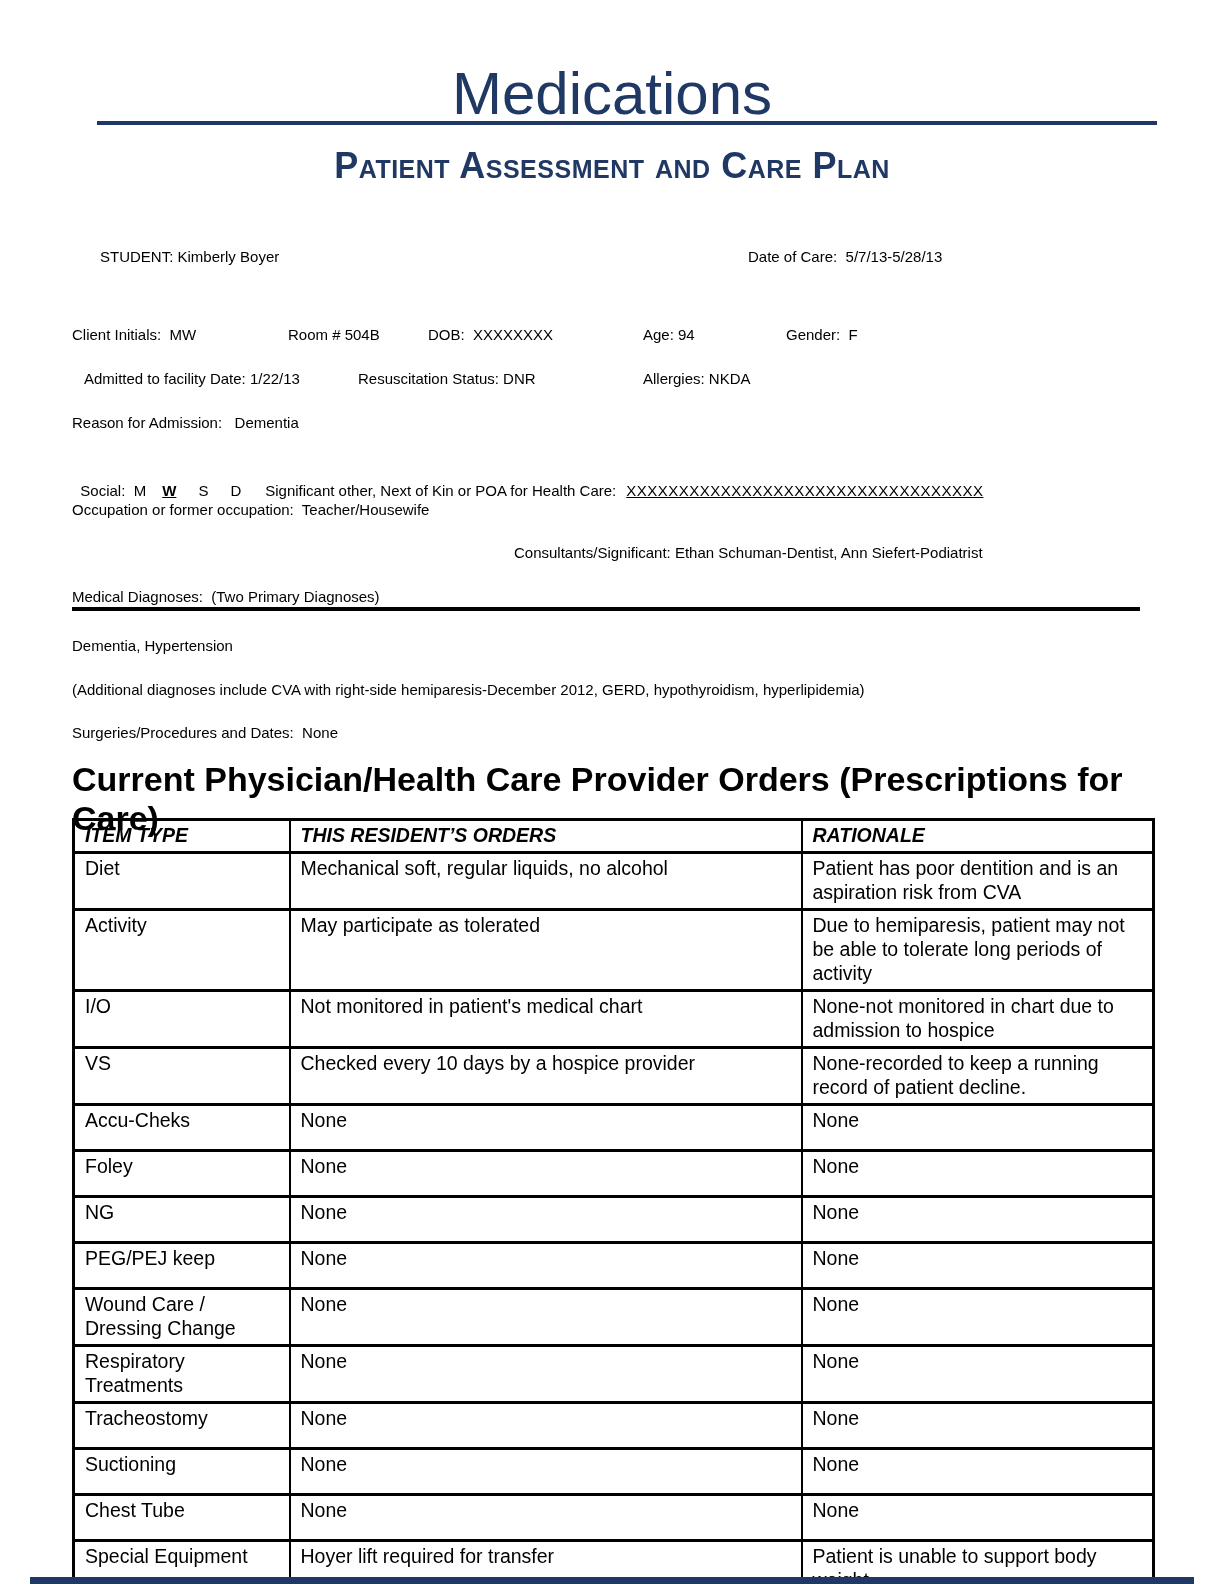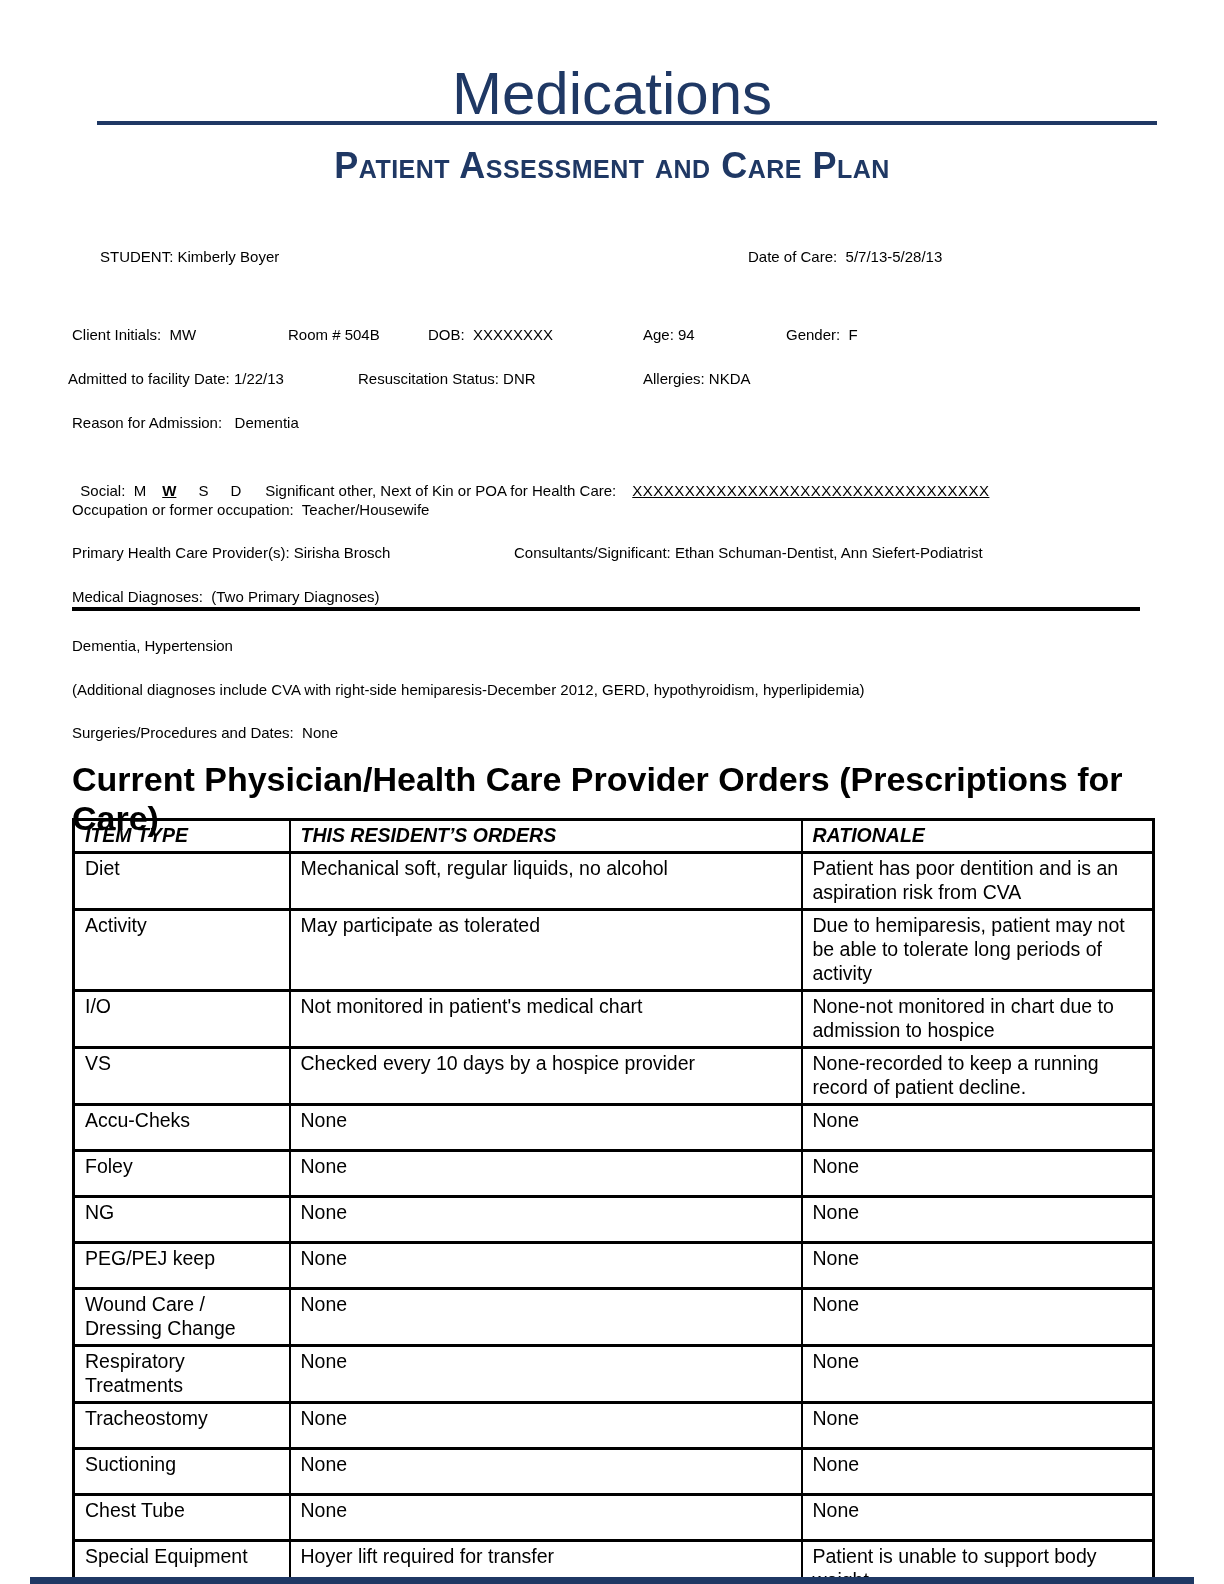--- a/index.html
+++ b/index.html
@@ -45,21 +45,21 @@
   .l-diagnoses { top: 633px; left: 0; width: 1224px; height: 25px; }
   .l-additional { top: 677px; left: 0; width: 1224px; height: 25px; }
   .l-surgeries { top: 720px; left: 0; width: 1224px; height: 25px; }
   .section-heading {
     top: 760px; left: 72px; width: 1090px;
     font-size: 34px; font-weight: 700; color: #000;
   }
   .w-mark { font-weight: 700; text-decoration: underline; margin-left: 16px; }
   .sd-mark { margin-left: 22px; }
   .poa-label { margin-left: 24px; }
-  .poa-value { margin-left: 16px; text-decoration: underline; letter-spacing: 0.5px; }
+  .poa-value { margin-left: 10px; text-decoration: underline; letter-spacing: 0.5px; }
   .orders-table-wrap { top: 818px; left: 72px; width: 1080px; }
   table.orders {
     border-collapse: collapse;
     width: 1080px;
     table-layout: fixed;
     border: 3px solid #000;
   }
   table.orders col.c1 { width: 216px; }
   table.orders col.c2 { width: 512px; }
   table.orders col.c3 { width: 352px; }
@@ -103,39 +103,38 @@
 
 <div class="abs line l-client">
   <span class="field" style="left:72px">Client Initials:  MW</span>
   <span class="field" style="left:288px">Room # 504B</span>
   <span class="field" style="left:428px">DOB:  XXXXXXXX</span>
   <span class="field" style="left:643px">Age: 94</span>
   <span class="field" style="left:786px">Gender:  F</span>
 </div>
 
 <div class="abs line l-admitted">
-  <span class="field" style="left:68px">Admitted to facility Date: 1/22/13</span>
+  <span class="field" style="left:84px">Admitted to facility Date: 1/22/13</span>
   <span class="field" style="left:358px">Resuscitation Status: DNR</span>
   <span class="field" style="left:643px">Allergies: NKDA</span>
 </div>
 
 <div class="abs line l-reason">
   <span class="field" style="left:72px">Reason for Admission:   Dementia</span>
 </div>
 
 <div class="abs line l-social">
   <span>Social:  M</span><span class="w-mark">W</span><span class="sd-mark">S</span><span class="sd-mark">D</span><span class="poa-label">Significant other, Next of Kin or POA for Health Care:</span><span class="poa-value">XXXXXXXXXXXXXXXXXXXXXXXXXXXXXXXXXX</span>
 </div>
 
 <div class="abs line l-occupation">
   <span class="field" style="left:72px">Occupation or former occupation:  Teacher/Housewife</span>
 </div>
 
 <div class="abs line l-provider">
-  <span class="field" style="left:72px">Primary Health Care Provider(s): Sirisha Brosch</span>
   <span class="field" style="left:514px">Consultants/Significant: Ethan Schuman-Dentist, Ann Siefert-Podiatrist</span>
 </div>
 
 <div class="abs line l-diag-label">
   <span class="field" style="left:72px">Medical Diagnoses:  (Two Primary Diagnoses)</span>
 </div>
 <div class="abs diag-rule"></div>
 
 <div class="abs line l-diagnoses">
   <span class="field" style="left:72px">Dementia, Hypertension</span>

